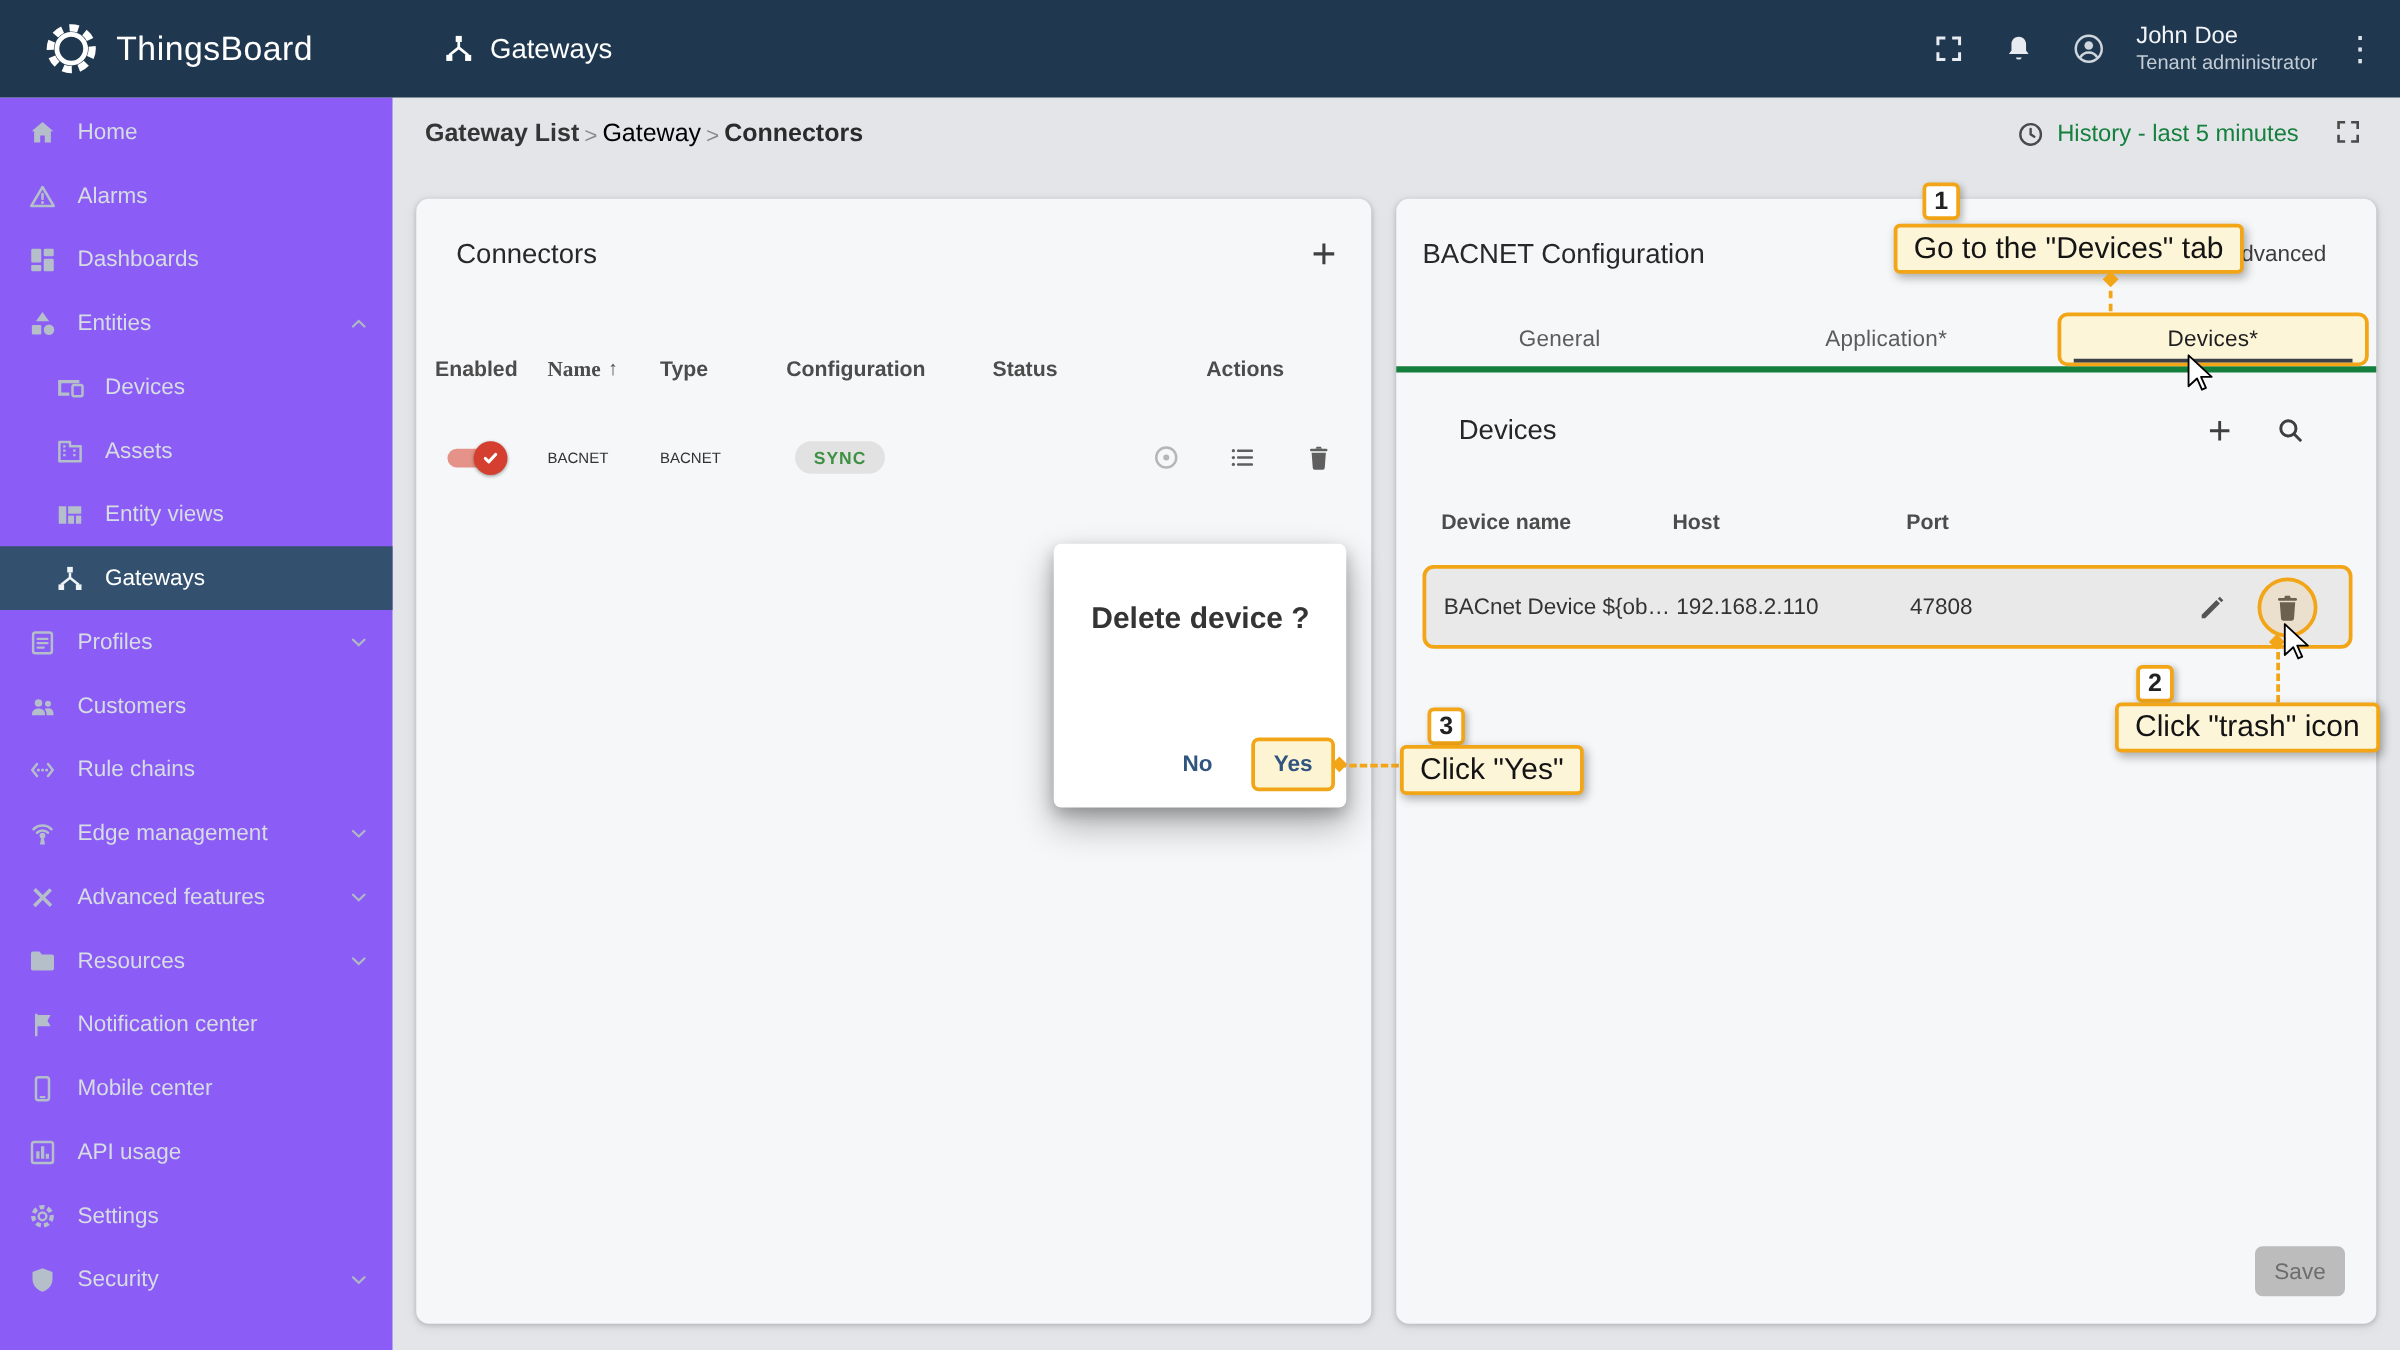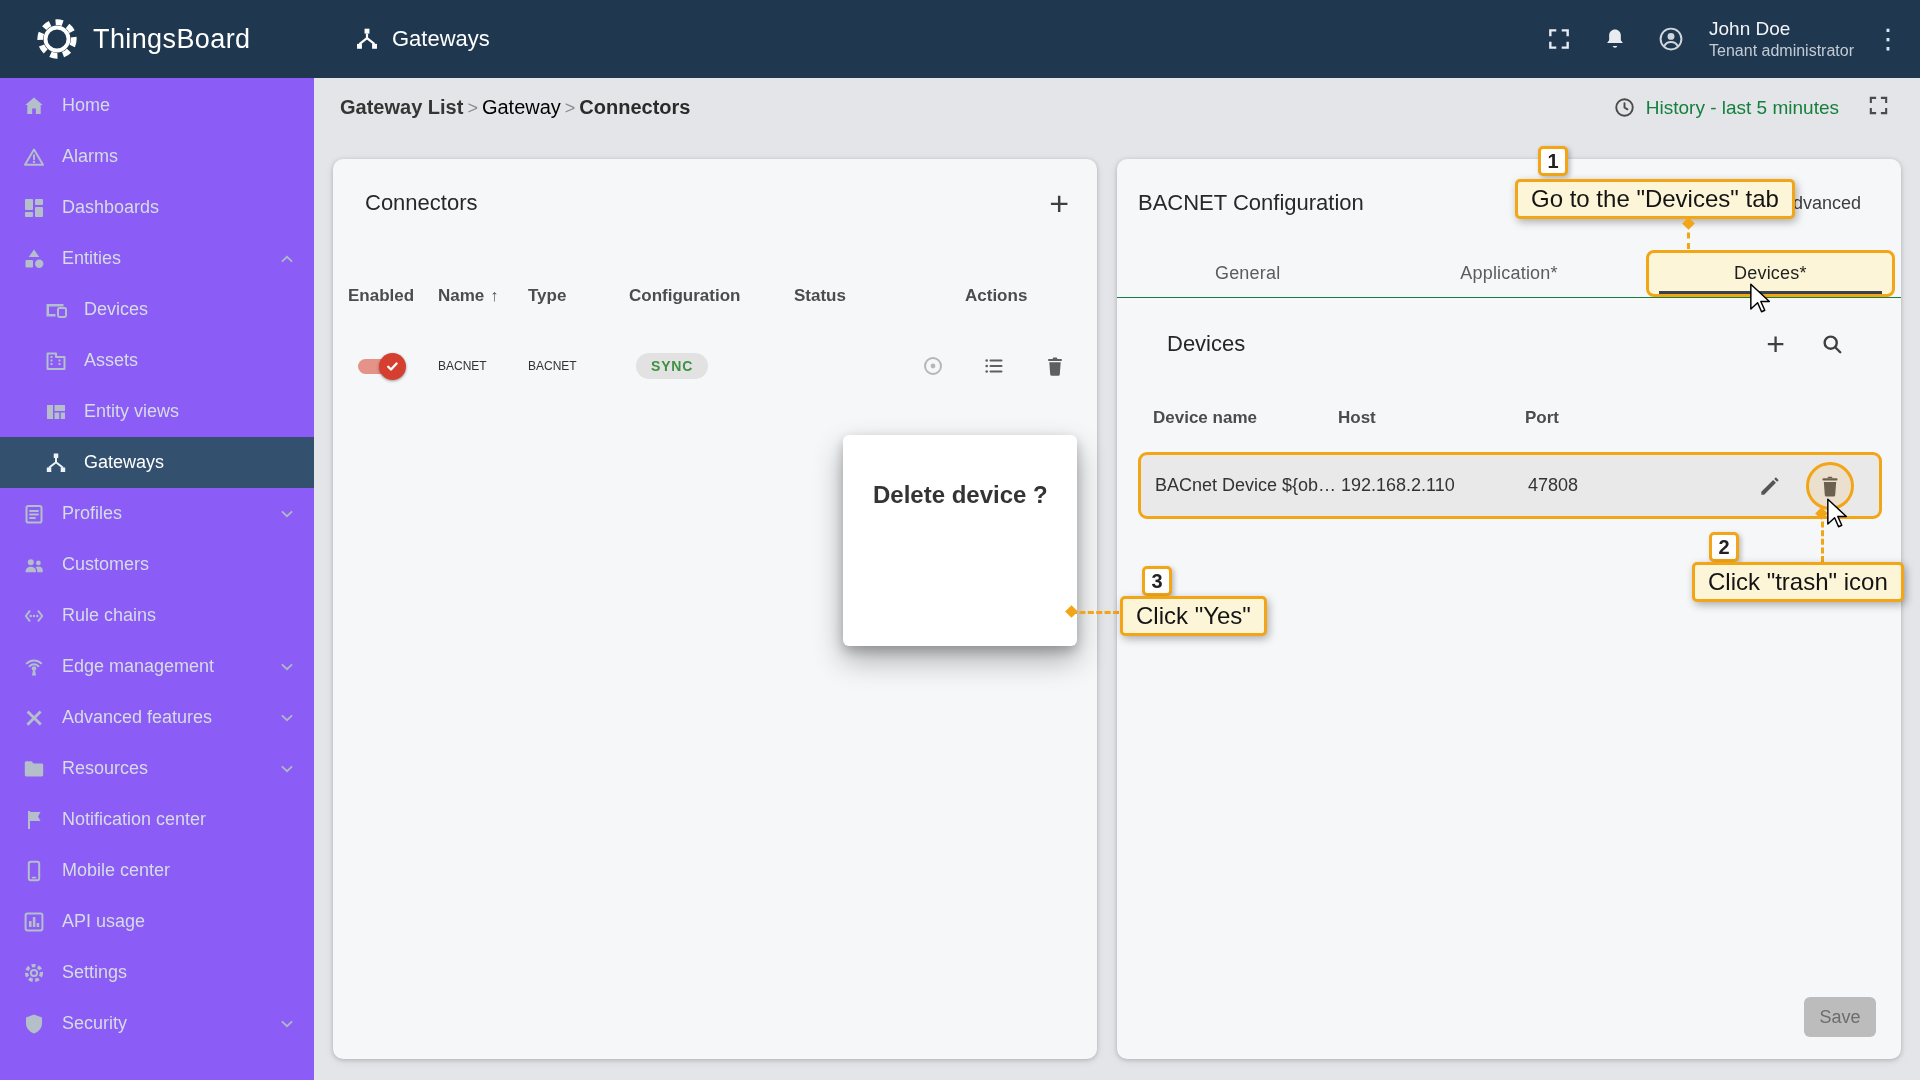--- a/index.html
+++ b/index.html
@@ -52,41 +52,41 @@
   .content { display:flex; gap:20px; padding:0 19px; margin-top:22px; height:900px; }
   .card { background:#f6f7f8; border-radius:10px; box-shadow:0 1px 4px rgba(0,0,0,.18), 0 2px 10px rgba(0,0,0,.08); position:relative; }
   .card.connectors { width:764px; flex:none; display:flex; flex-direction:column; }
   .card.config { flex:1; display:flex; flex-direction:column; }
 
   
   .connectors .card-head { display:flex; align-items:center; justify-content:space-between; padding:26px 28px 0 32px; height:115px; align-items:flex-start; }
   .card-title { font-size:22px; font-weight:500; color:#282828; line-height:36px; }
   .plus-btn { font-size:34px; font-weight:300; color:#3f3f3f; line-height:36px; cursor:pointer; }
   .tbl-head { display:grid; grid-template-columns:90px 90px 101px 165px 171px 1fr; padding:0 30px 0 15px; height:44px; align-items:center; color:#4c4c4c; font-size:17px; font-weight:600; }
-  .name-head { display:flex; align-items:center; gap:6px; }
+  .name-head { display:flex; align-items:center; gap:6px;font-family:Liberation Serif, serif; }
   .sort-arrow { font-size:16px; color:#555; }
   .tbl-row { display:grid; grid-template-columns:90px 90px 101px 165px 171px 1fr; padding:0 30px 0 15px; height:66px; align-items:center; margin-top:15px; cursor:pointer; }
   .cell { font-size:12px; color:#323232; }
   .switch { width:46px; height:19px; position:relative; margin-left:10px; cursor:pointer; }
   .switch .track { position:absolute; top:2px; left:0; right:0; height:15px; border-radius:8px; background:#e59288; }
   .switch .thumb { position:absolute; right:-2px; top:-4px; width:27px; height:27px; border-radius:50%; background:#d43f30; display:flex; align-items:center; justify-content:center; box-shadow:0 1px 3px rgba(0,0,0,.4); }
   .switch .thumb svg { width:15px; height:15px; }
   .switch.gray .track { background:#a8adb3; }
   .switch.gray .thumb { background:#575c61; width:24px; height:24px; top:-3px; }
   .chip { display:inline-block; padding:5px 15px; border-radius:15px; background:#e2e2e2; font-size:14px; font-weight:700; letter-spacing:.8px; color:#3f9142; margin-left:7px; }
   .dot { width:15px; height:15px; border-radius:50%; background:#43a047; }
   .row-actions { display:flex; gap:37px; justify-content:flex-end; margin-left:-48px; color:#5f5f5f; }
   .row-actions svg { width:24px; height:24px; cursor:pointer; }
   .dim { opacity:.42; }
 
   
   .config .card-head { display:flex; align-items:center; justify-content:space-between; padding:26px 40px 0 21px; height:91px; align-items:flex-start; }
   .advanced { display:flex; align-items:center; gap:14px; font-size:18px; color:#3d3d3d; line-height:36px; }
   .advanced .switch { margin-left:0; }
-  .tabs { display:grid; grid-template-columns:1fr 1fr 1fr; height:48px; border-bottom:1px solid #15803d; }
+  .tabs { display:grid; grid-template-columns:1fr 1fr 1fr; height:48px; border-bottom:5px solid #15803d; }
   .tab { display:flex; align-items:center; justify-content:center; font-size:18px; font-weight:500; color:#5c5c5c; position:relative; letter-spacing:.2px; cursor:pointer; }
   .tab.active { color:#1f1f1f; }
   .tab.active::after { content:""; position:absolute; left:10px; right:10px; bottom:0; height:3px; background:#3c4147; }
   .tab.annotated { border:3px solid #f2a516; border-radius:8px; background:#fdf5d8; margin:0 6px; }
   .section-head { display:flex; align-items:center; padding:31px 56px 38px 50px; }
   .section-title { font-size:22px; font-weight:500; color:#262626; flex:1; line-height:30px; }
   .section-icons { display:flex; gap:34px; align-items:center; color:#3f3f3f; }
   .section-icons .plus-btn { font-size:32px; line-height:30px; }
   .section-icons svg { width:26px; height:26px; cursor:pointer; }
   .dev-head { display:grid; grid-template-columns:185px 187px 1fr; padding:0 19px 0 36px; height:42px; align-items:center; font-size:17px; font-weight:600; color:#4c4c4c; }
@@ -519,20 +519,24 @@
             </span>
           </span>
         </div>
         <div class="save-btn">Save</div>
       </div>
     </div>
   </div>
 
   <div class="dialog">
     <div class="dialog-title">Delete device ?</div>
+    <div class="dialog-actions">
+      <span class="btn-text">No</span>
+      <span class="btn-text btn-yes">Yes</span>
+    </div>
   </div>
 
   <div class="ann ann-badge" style="left:1538px;top:146px;">1</div>
   <div class="ann ann-box" style="left:1515px;top:179px;">Go to the "Devices" tab</div>
   <div class="ann diamond" style="left:1684px;top:219px;"></div>
   <div class="ann dash-v" style="left:1687px;top:222px;height:27px;"></div>
 
   <div class="ann diamond" style="left:1817px;top:509px;"></div>
   <div class="ann dash-v" style="left:1821px;top:513px;height:49px;"></div>
   <div class="ann ann-badge" style="left:1709px;top:532px;">2</div>

